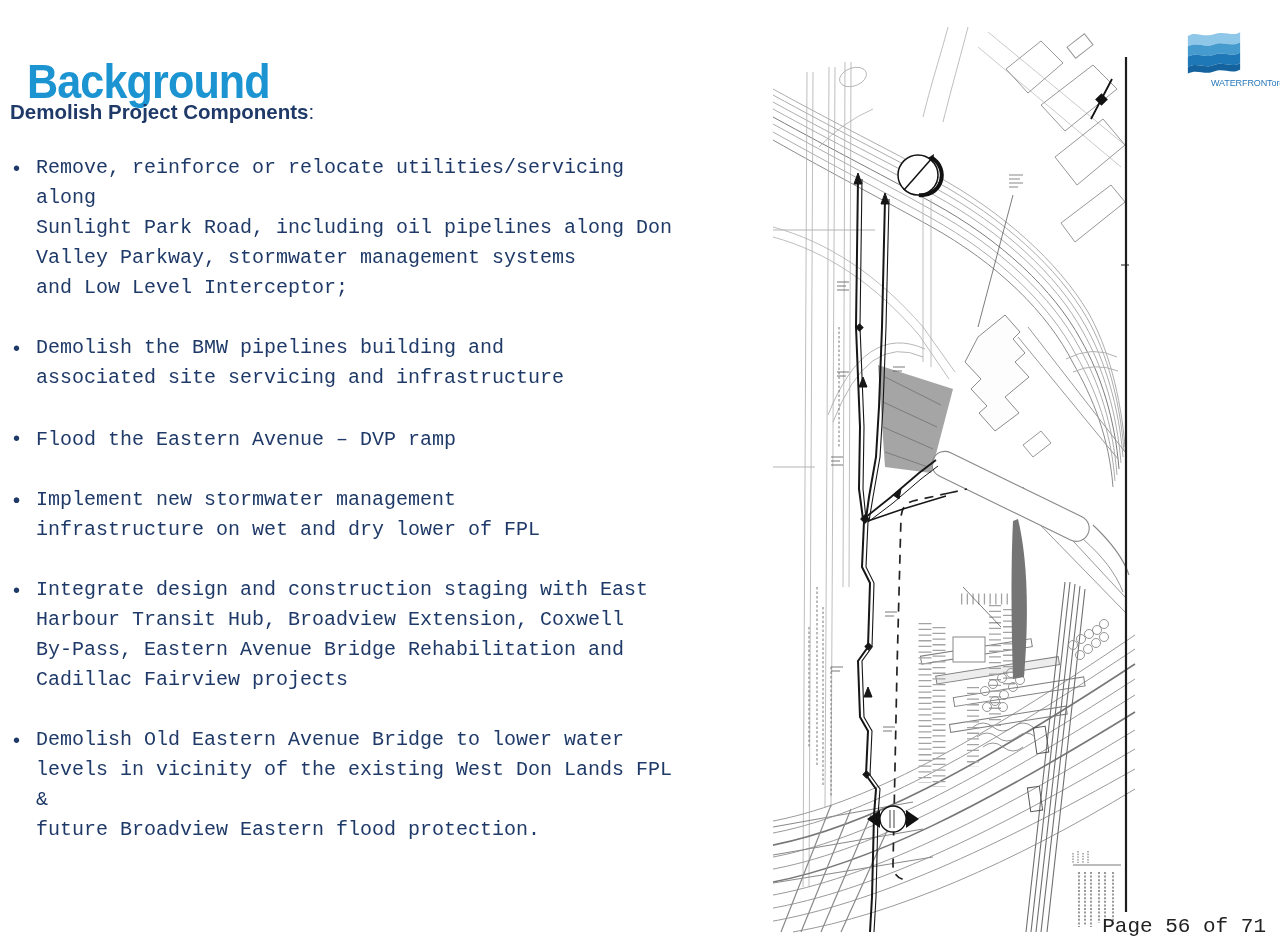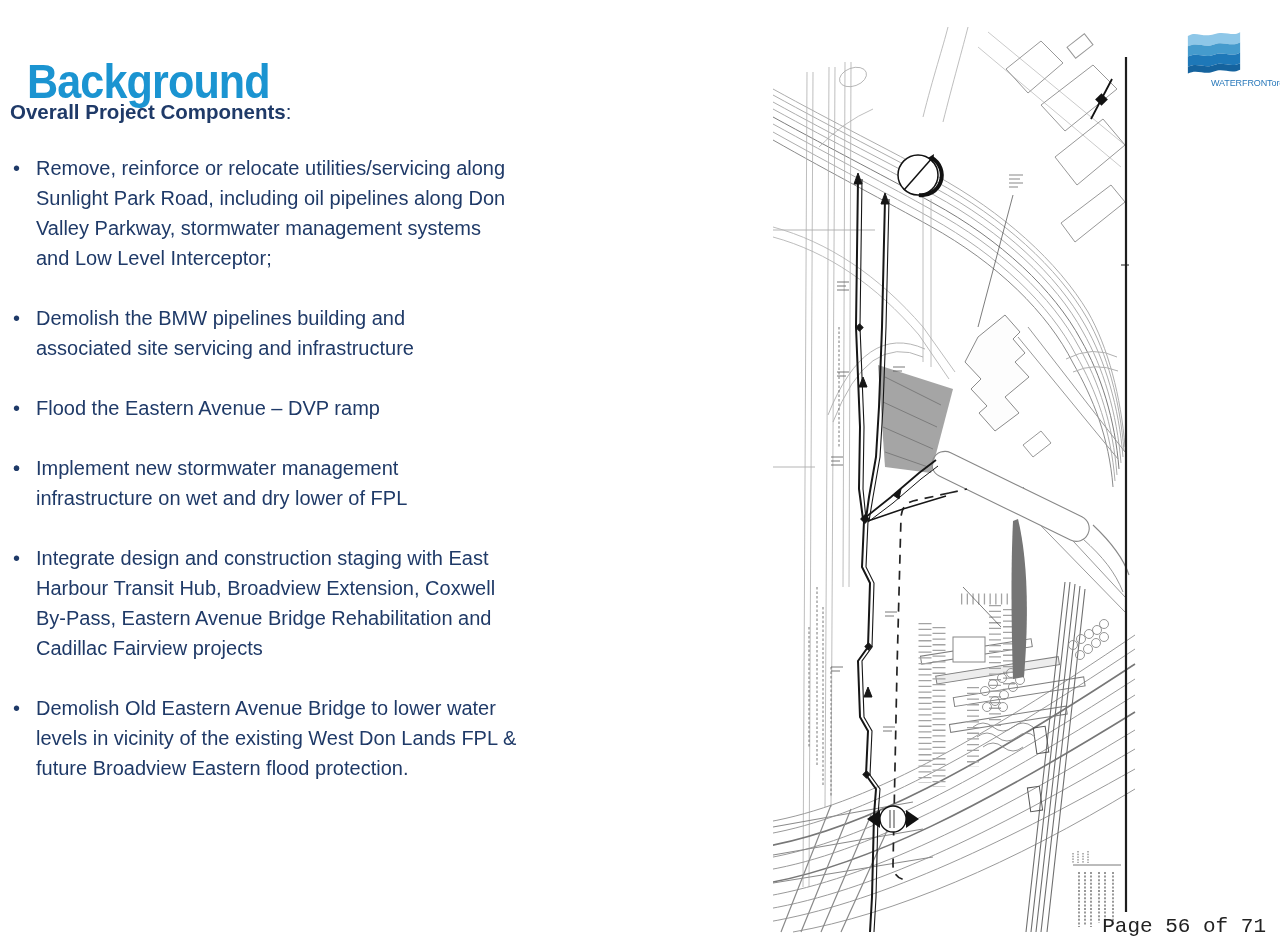--- a/index.html
+++ b/index.html
@@ -18,40 +18,40 @@
     font-size:20.5px;color:#1F3A68;white-space:nowrap;
   }
   .subtitle .bold{font-weight:bold;}
   ul.bullets{
     position:absolute;left:10px;top:153px;width:680px;
     margin:0;padding:0;list-style:none;
     color:#1F3A68;font-size:20px;line-height:30px;
   }
   ul.bullets li{position:relative;padding-left:26px;margin-bottom:30px;}
   ul.bullets .dot{position:absolute;left:3px;top:0;}
-  ul.bullets .txt{white-space:pre-line;display:inline-block;}
+  ul.bullets .txt{white-space:pre-line;display:inline-block;font-family:Liberation Mono, monospace;}
   .logo{position:absolute;left:1164px;top:26px;width:100px;}
   .logo .flag{display:block;margin:0 auto 2px auto;}
   .logo .wordmark{
     display:block;text-align:center;font-size:9px;font-weight:normal;
     color:#2878BA;letter-spacing:-0.1px;white-space:nowrap;margin-left:47px;
   }
   .map{position:absolute;left:773px;top:27px;width:364px;height:908px;}
   .footer{
     position:absolute;top:915px;right:14px;
     font-family:"Liberation Mono",monospace;font-size:21px;color:#222;
     white-space:nowrap;
   }
 </style>
 </head>
 <body>
 
 <h1 class="title">Background</h1>
 
-<div class="subtitle"><span class="bold">Overall Project Components</span><span>:</span></div>
+<div class="subtitle"><span class="bold">Demolish Project Components</span><span>:</span></div>
 
 <ul class="bullets">
   <li><span class="dot">•</span><span class="txt">Remove, reinforce or relocate utilities/servicing along
 Sunlight Park Road, including oil pipelines along Don
 Valley Parkway, stormwater management systems
 and Low Level Interceptor;</span></li>
   <li><span class="dot">•</span><span class="txt">Demolish the BMW pipelines building and
 associated site servicing and infrastructure</span></li>
   <li><span class="dot">•</span><span class="txt">Flood the Eastern Avenue – DVP ramp</span></li>
   <li><span class="dot">•</span></li>

